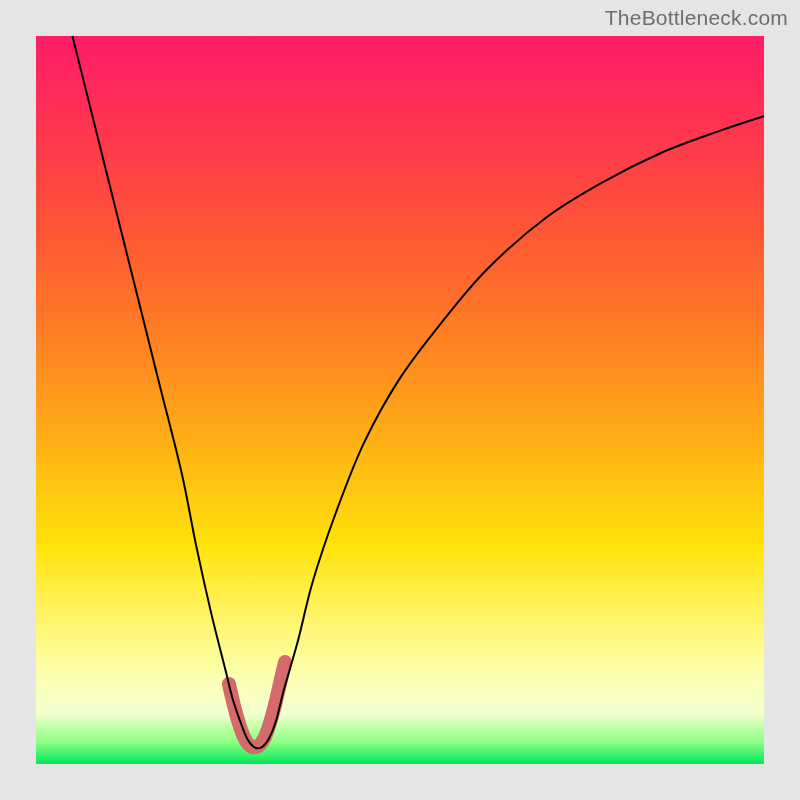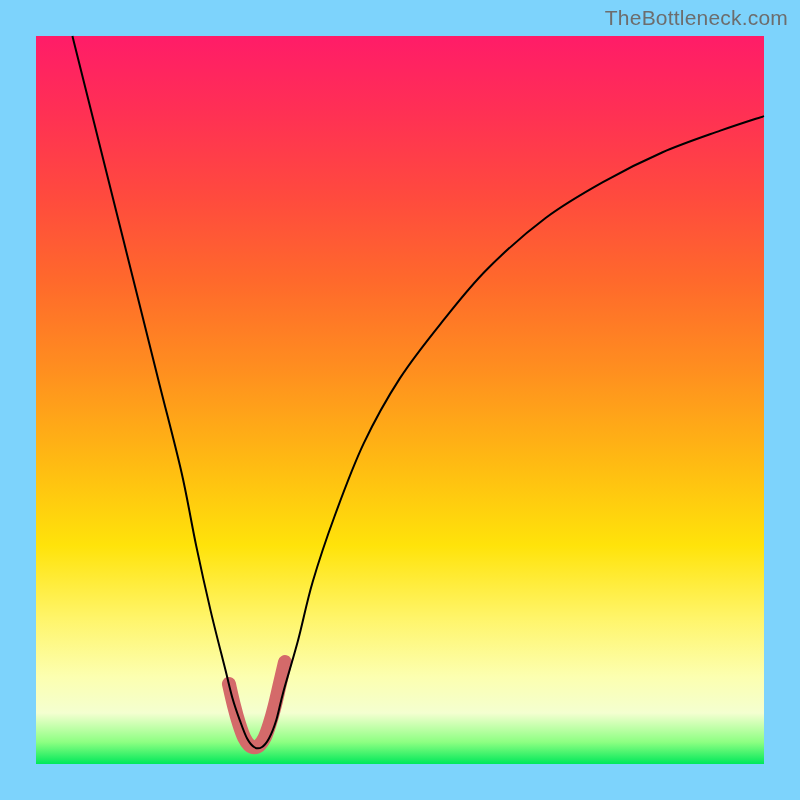--- a/index.html
+++ b/index.html
@@ -10,21 +10,21 @@
     background: #000;
     overflow: hidden;
     font-family: Arial, Helvetica, sans-serif;
   }
   .frame {
     position: absolute;
     left: 0;
     top: 0;
     width: 800px;
     height: 800px;
-    background: #7dd3fc;
+    background: #e5e5e5;
   }
   .plot-area {
     position: absolute;
     left: 36px;
     top: 36px;
     width: 728px;
     height: 728px;
     
     background: linear-gradient(
       to bottom,

